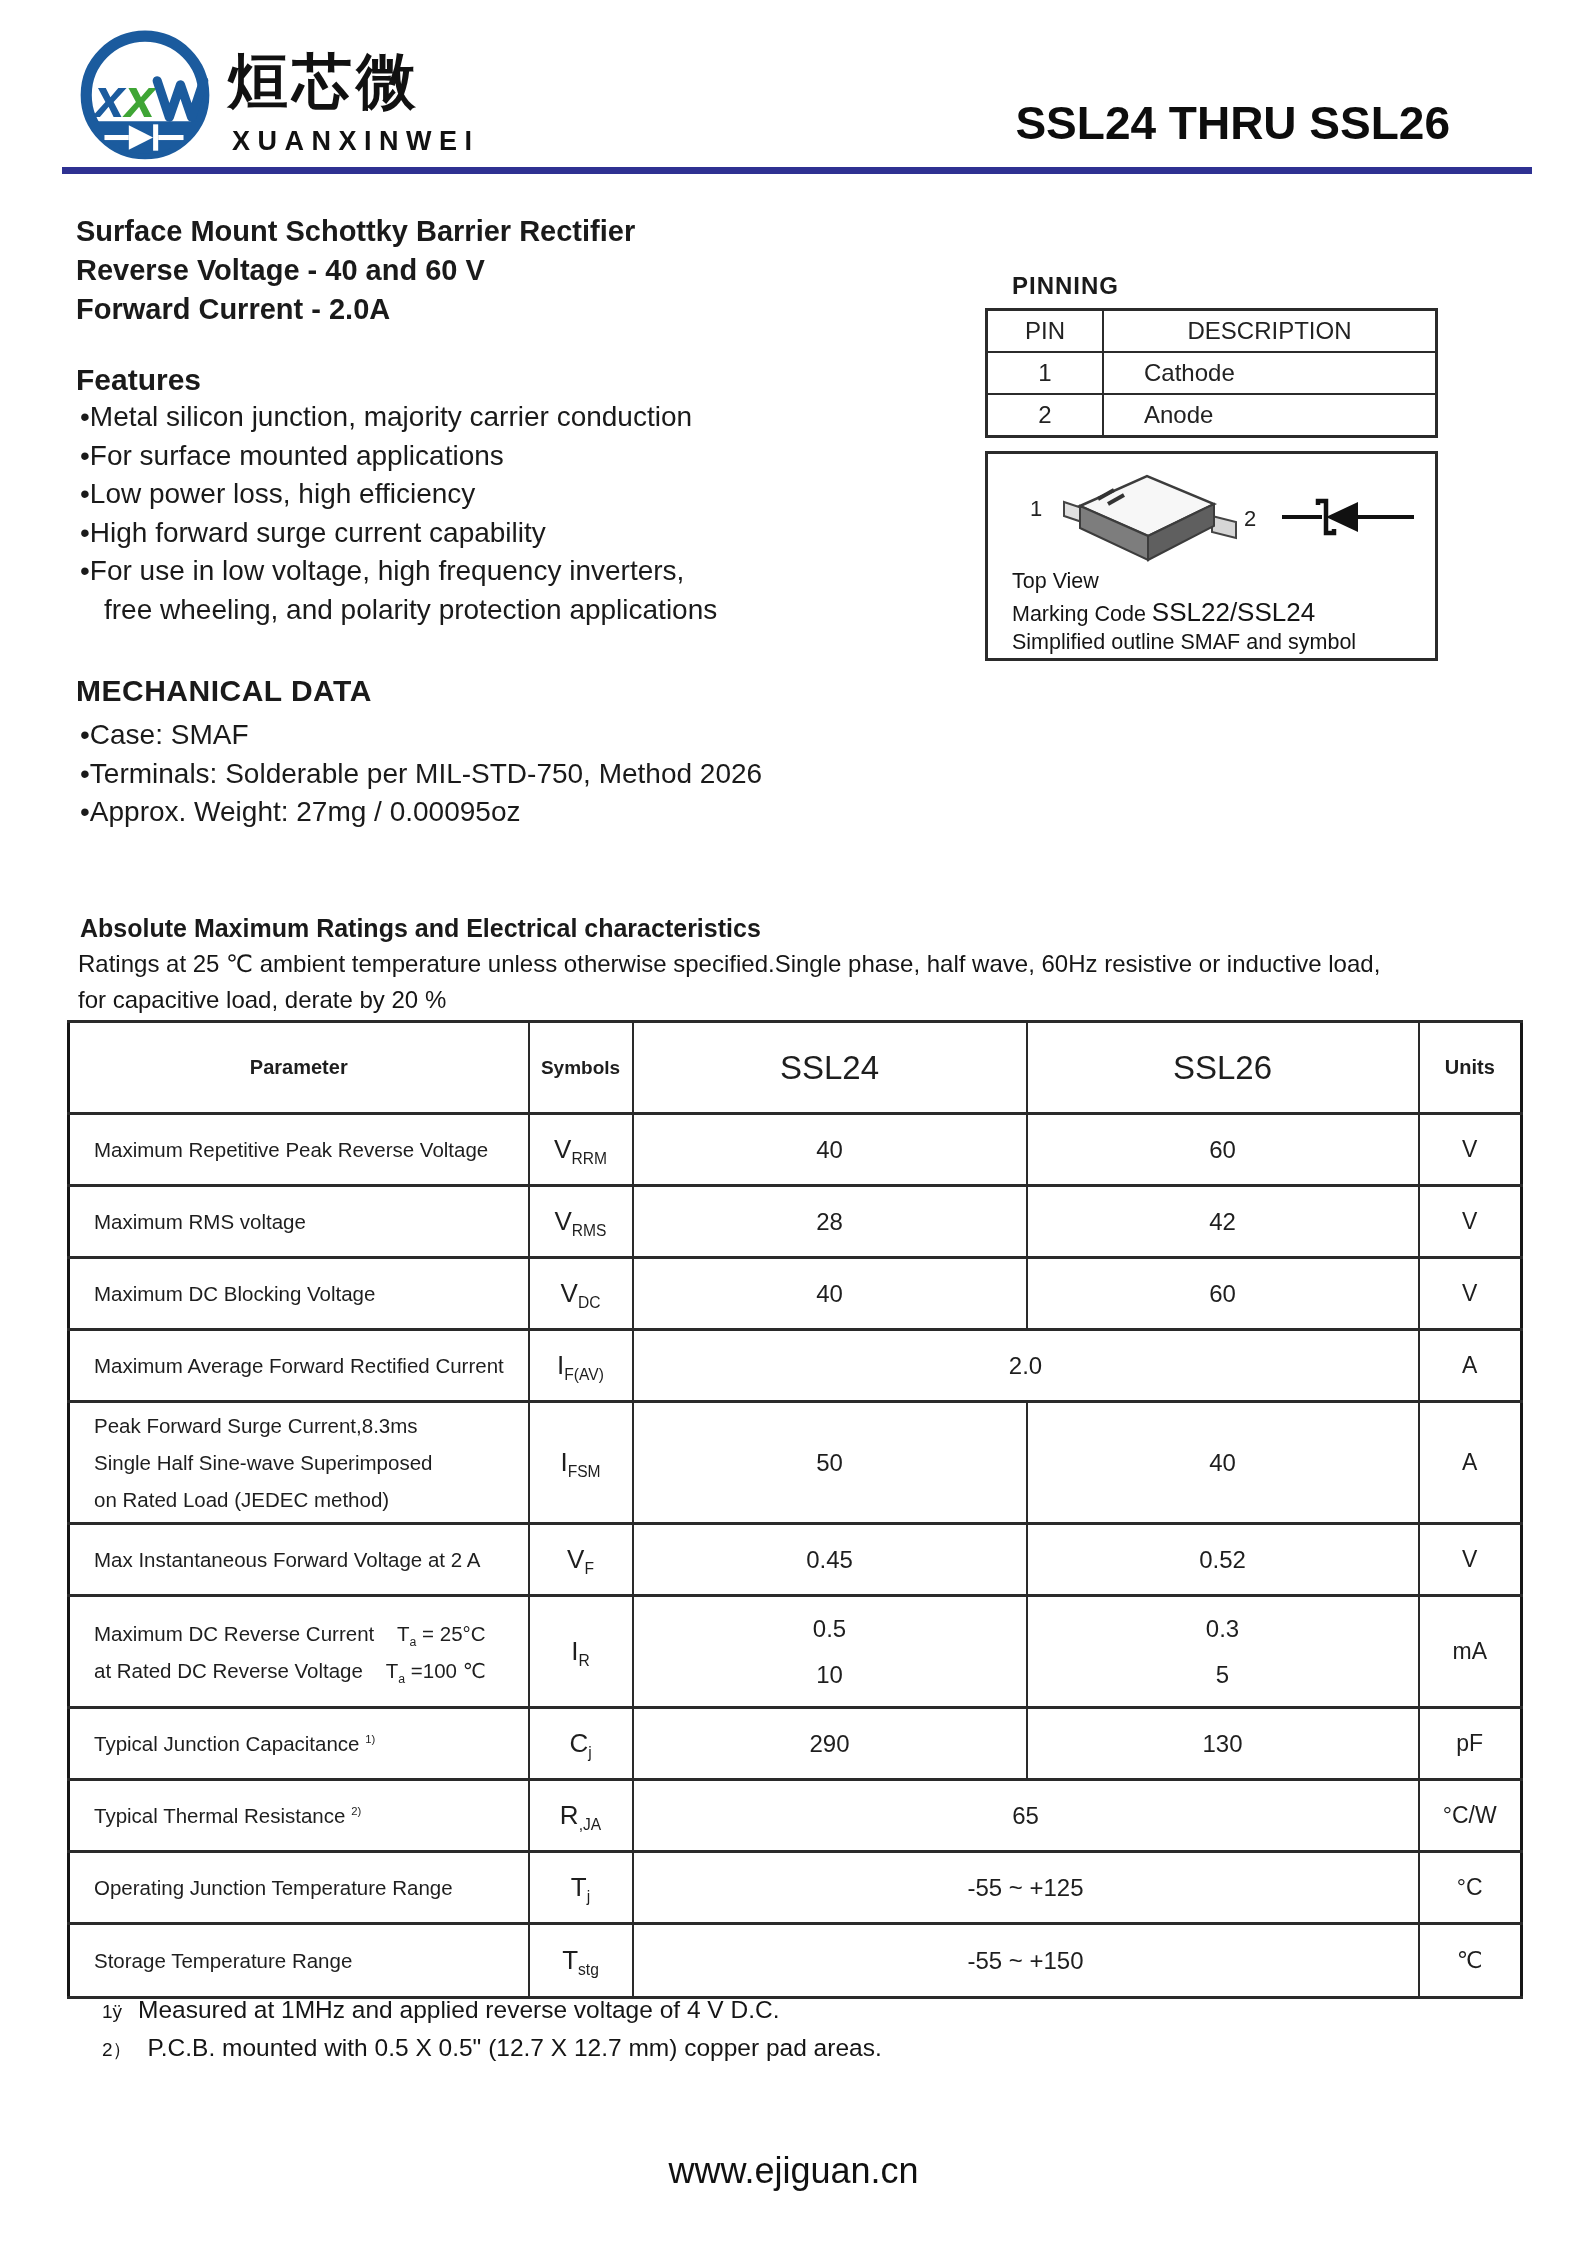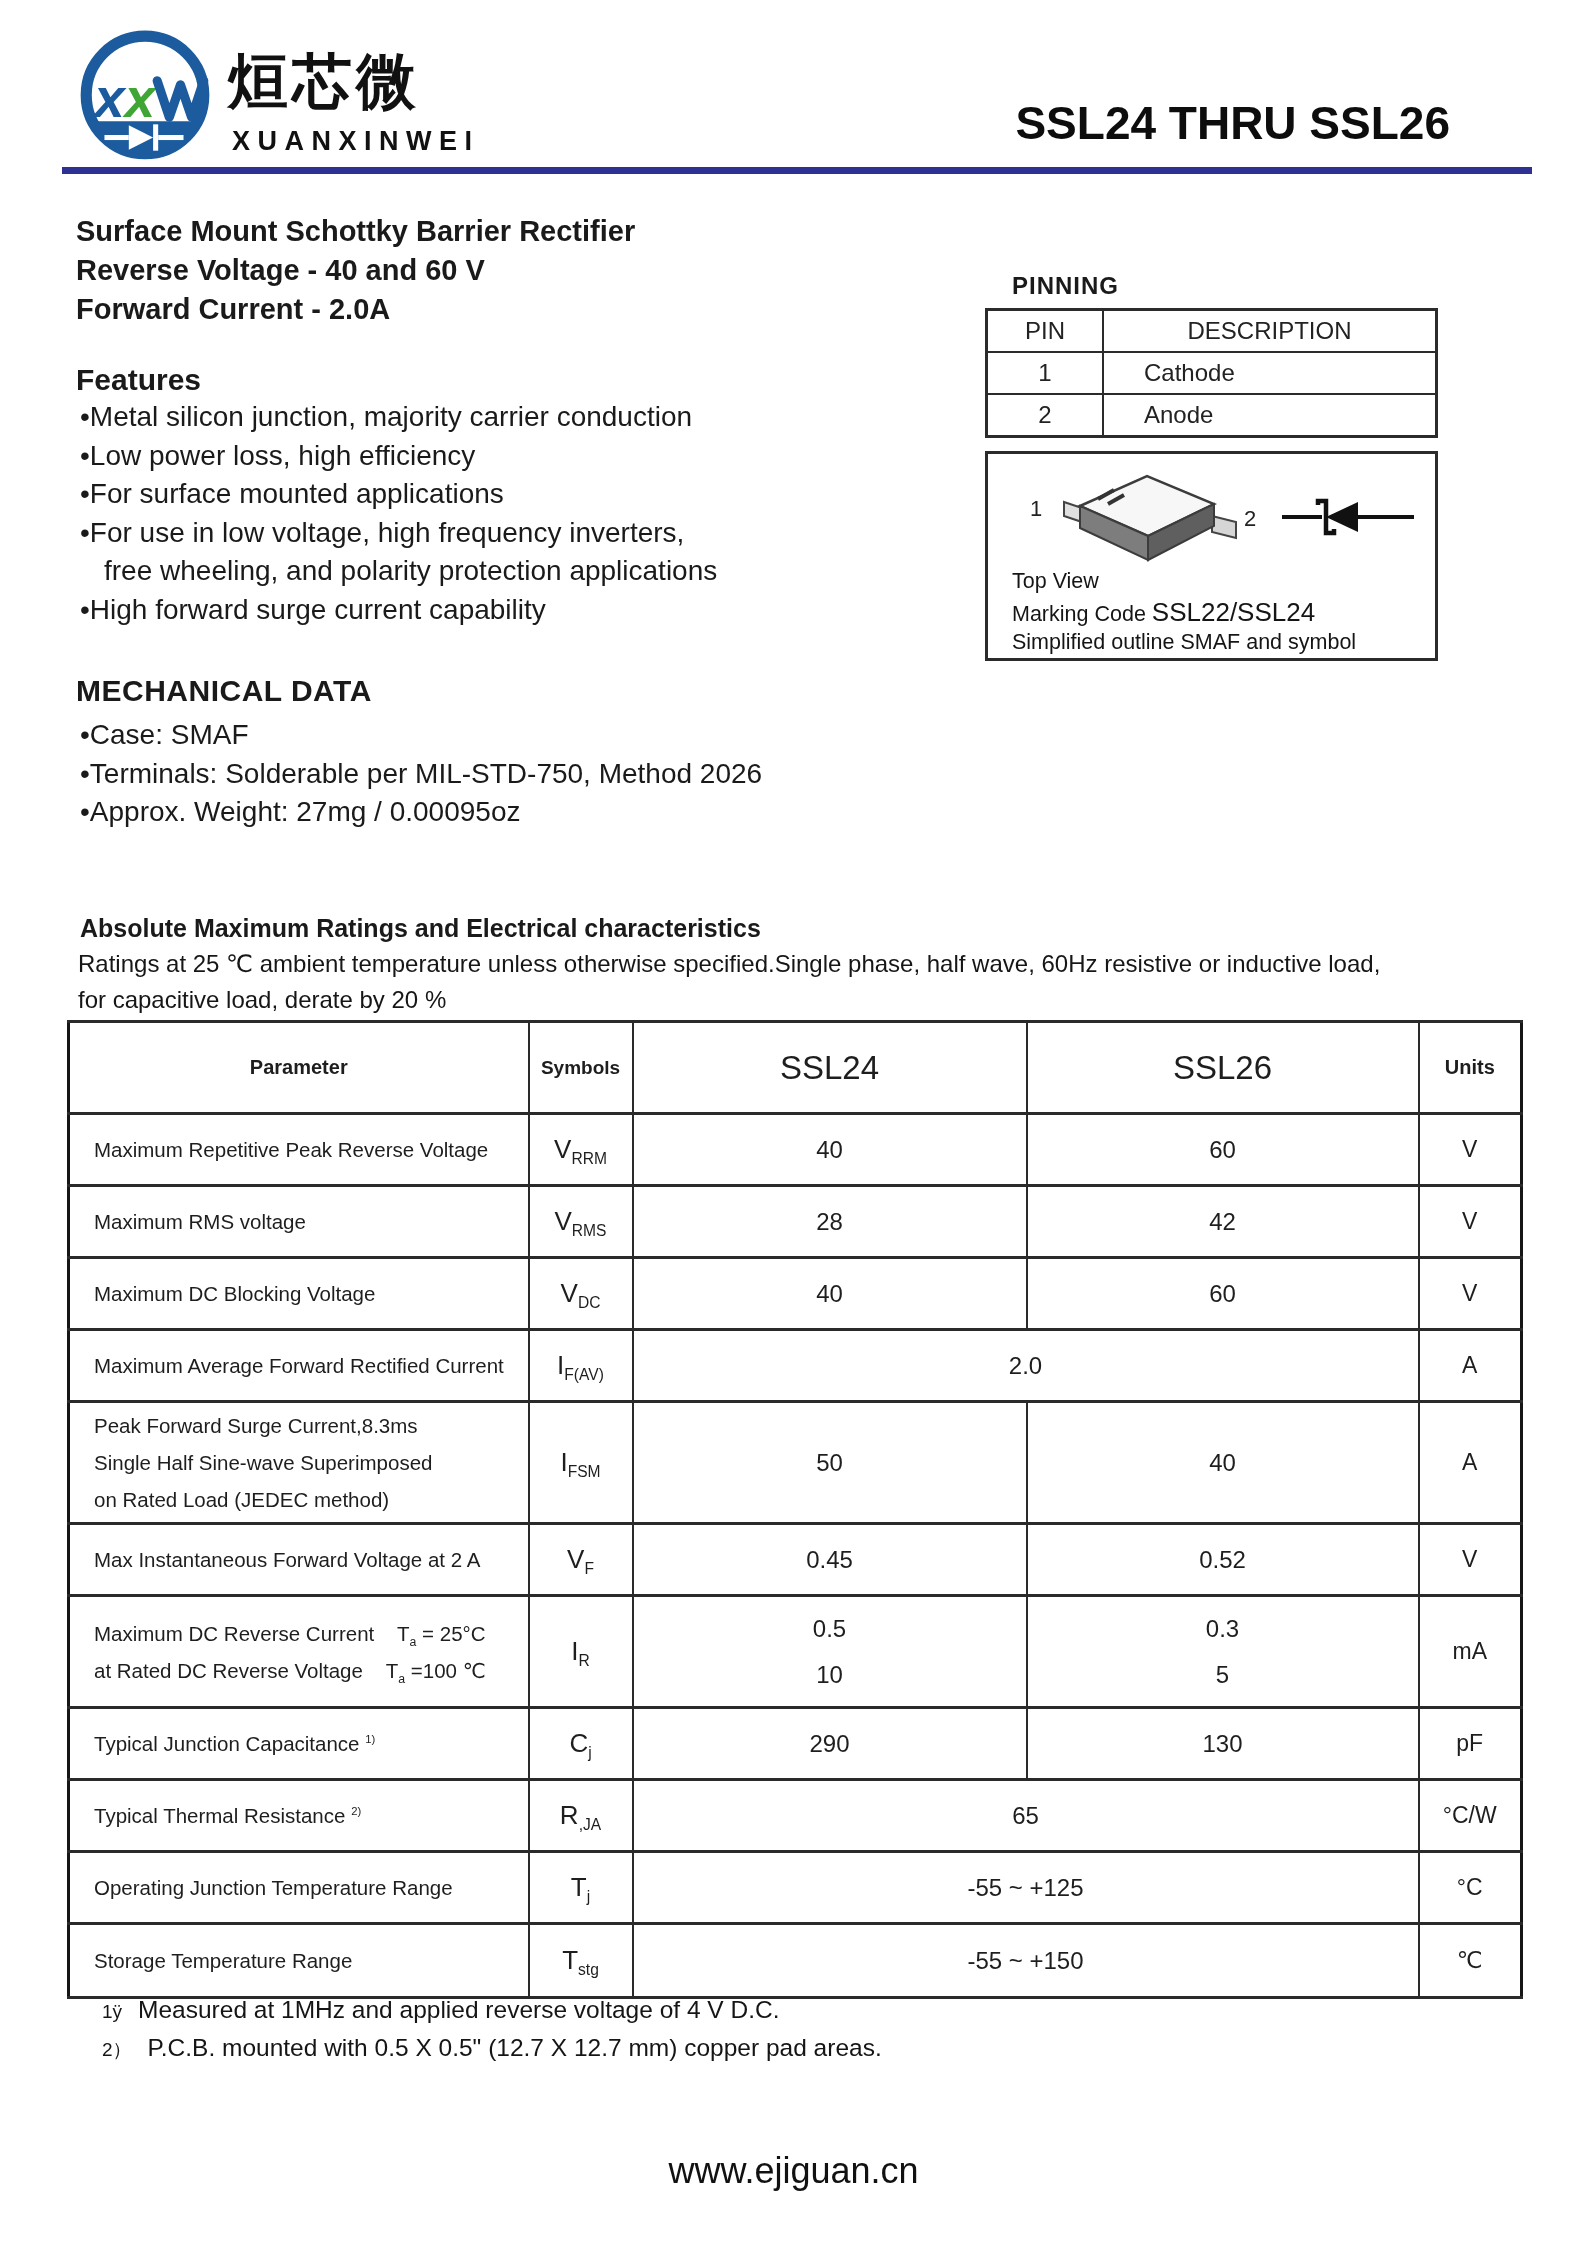--- a/index.html
+++ b/index.html
@@ -102,24 +102,24 @@
 
   <div class="summary">
     <div>Surface Mount Schottky Barrier Rectifier</div>
     <div>Reverse Voltage - 40 and 60 V</div>
     <div>Forward Current - 2.0A</div>
   </div>
 
   <div class="features-h">Features</div>
   <ul class="bullet-list features-list">
       <li>Metal silicon junction, majority carrier conduction</li>
+      <li>For surface mounted applications</li>
       <li>Low power loss, high efficiency</li>
-      <li>For surface mounted applications</li>
+      <li>High forward surge current capability</li>
       <li>For use in low voltage, high frequency inverters,<br>free wheeling, and polarity protection applications</li>
-      <li>High forward surge current capability</li>
     </ul>
 
   <div class="mech-h">MECHANICAL DATA</div>
   <ul class="bullet-list mech-list">
       <li>Case: SMAF</li>
       <li>Terminals: Solderable per MIL-STD-750, Method 2026</li>
       <li>Approx. Weight: 27mg  / 0.00095oz</li>
     </ul>
 
   <div class="pinning-h">PINNING</div>

